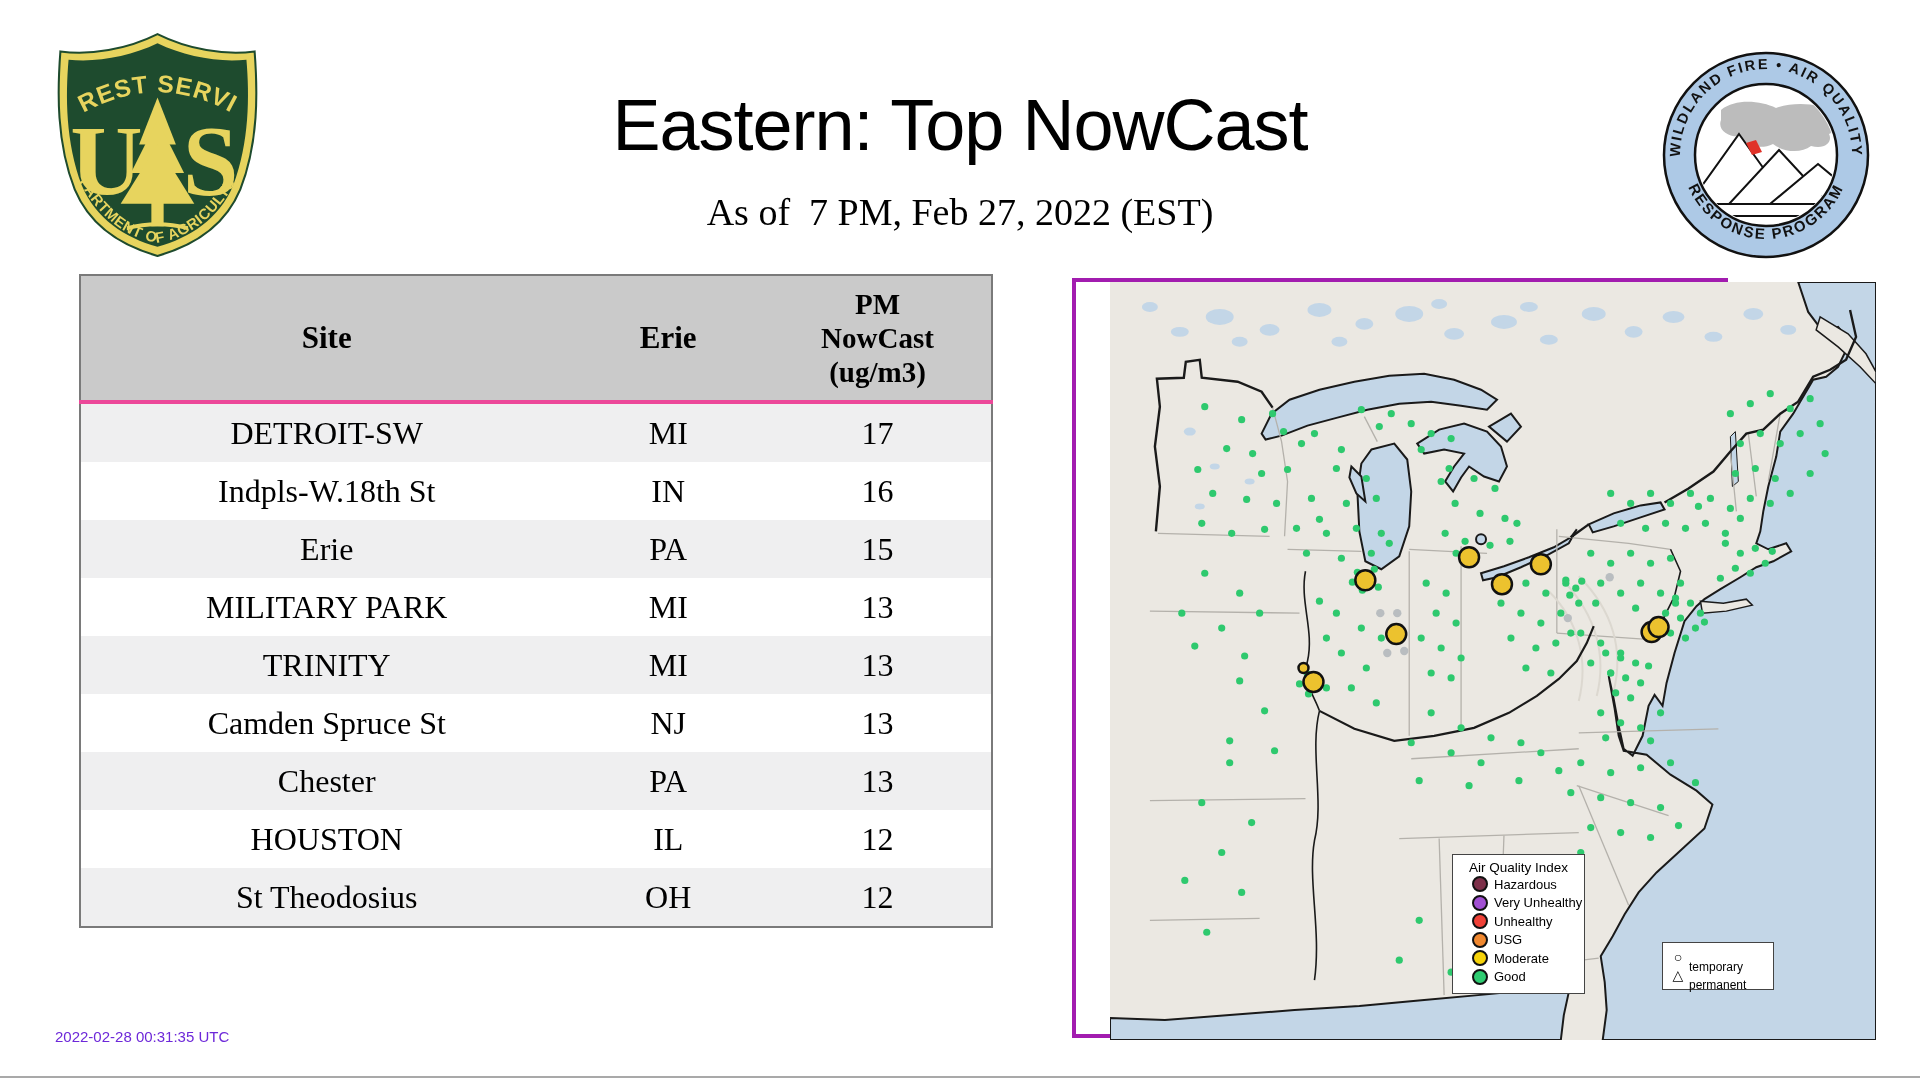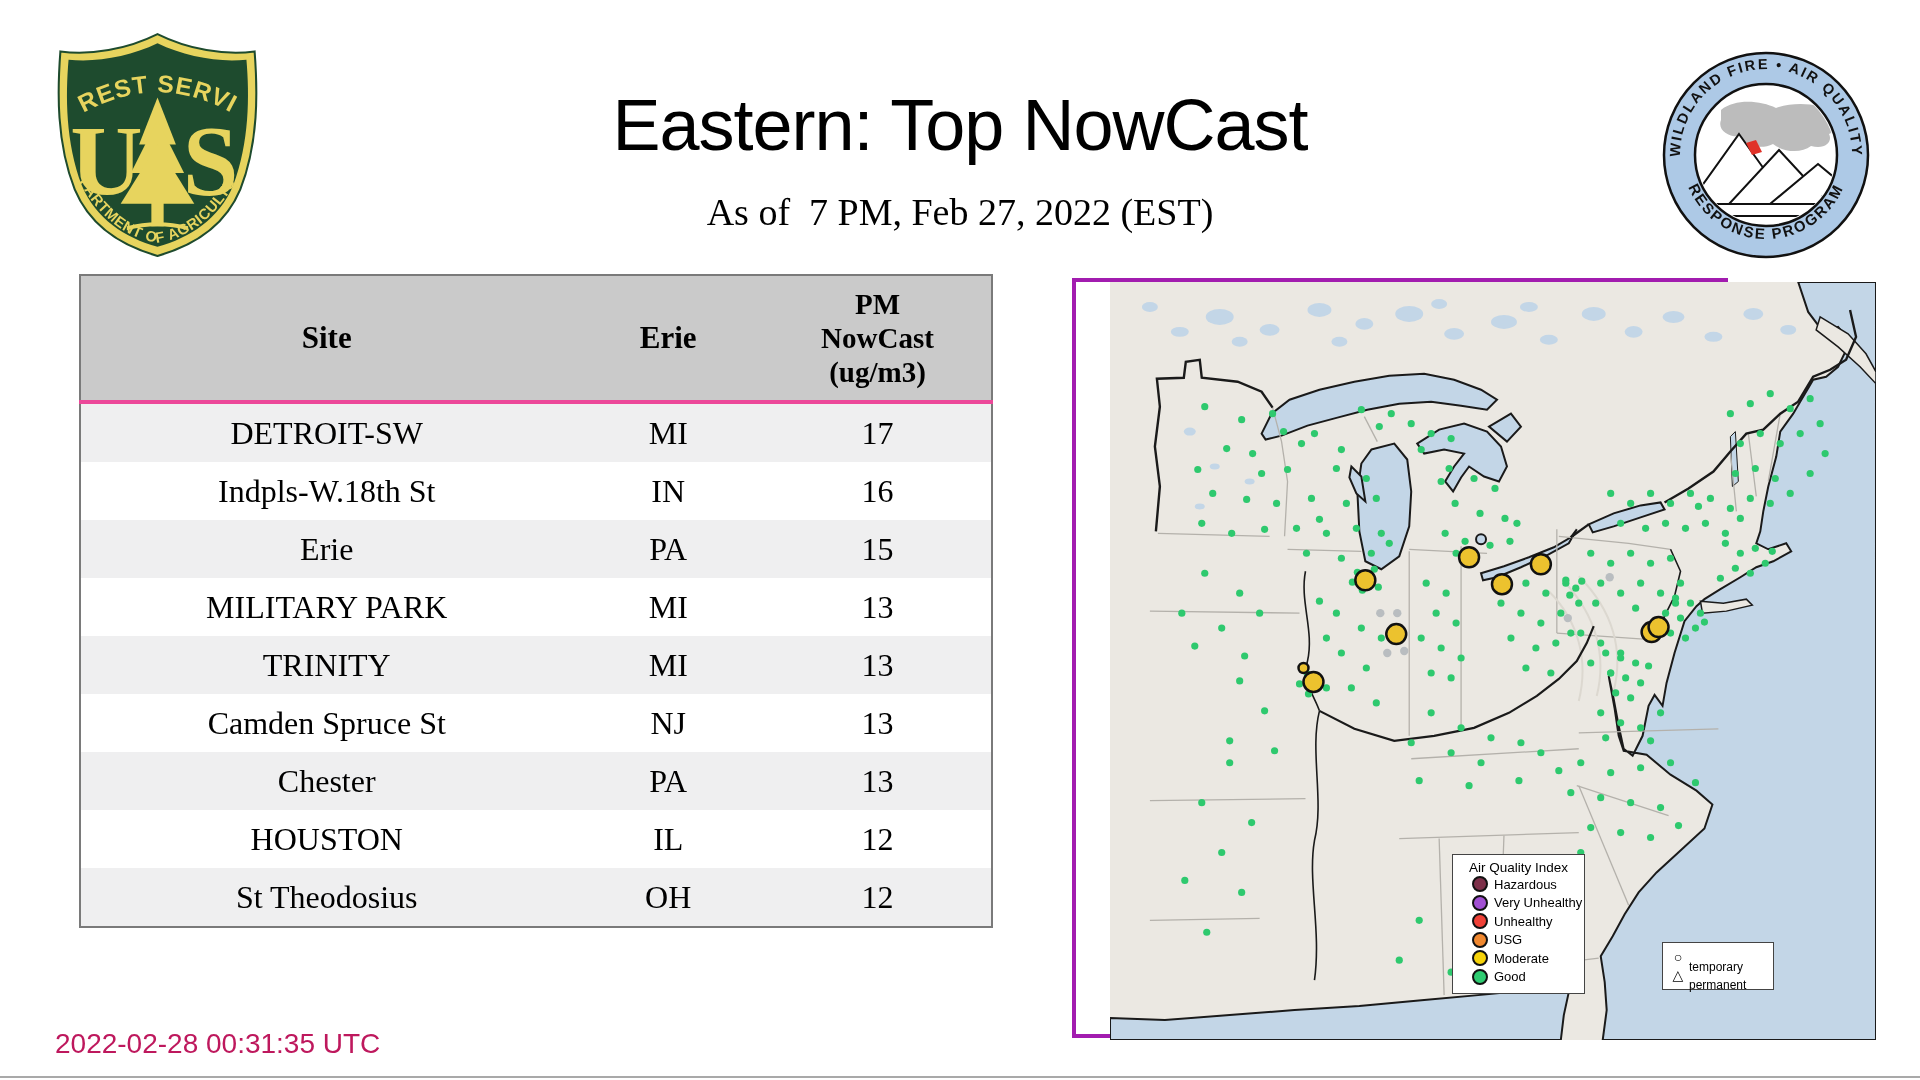--- a/index.html
+++ b/index.html
@@ -23,21 +23,21 @@
   #nowcast-table th{background:#cacaca;border-bottom:4px solid #ec4899;
     height:124px;font-size:31px;font-weight:bold;vertical-align:middle;
     text-align:center;padding:0;}
   #nowcast-table th .pm3{line-height:34px;font-size:29px;}
   #nowcast-table td{height:58px;font-size:32px;text-align:center;
     vertical-align:middle;padding:0;}
   #nowcast-table tr:nth-child(odd) td{background:#efeff0;}
   #nowcast-table tr:nth-child(even) td{background:#ffffff;}
 
   
-  #timestamp{left:55px;top:1028px;font-size:28px;color:#be185d;}
+  #timestamp{left:55px;top:1028px;font-size:15px;color:#6d28d9;}
   #footer-rule{left:0;top:1076px;width:1920px;height:0;
     border-top:2px solid #a9a9a9;}
 
   
   #map-wrap{left:1072px;top:278px;width:656px;height:760px;
     border:4px solid #a21caf;box-sizing:border-box;padding-left:34px;}
   #map-svg{display:block;}
 
   
   .legend-box{position:absolute;background:#fff;border:1px solid #444;

